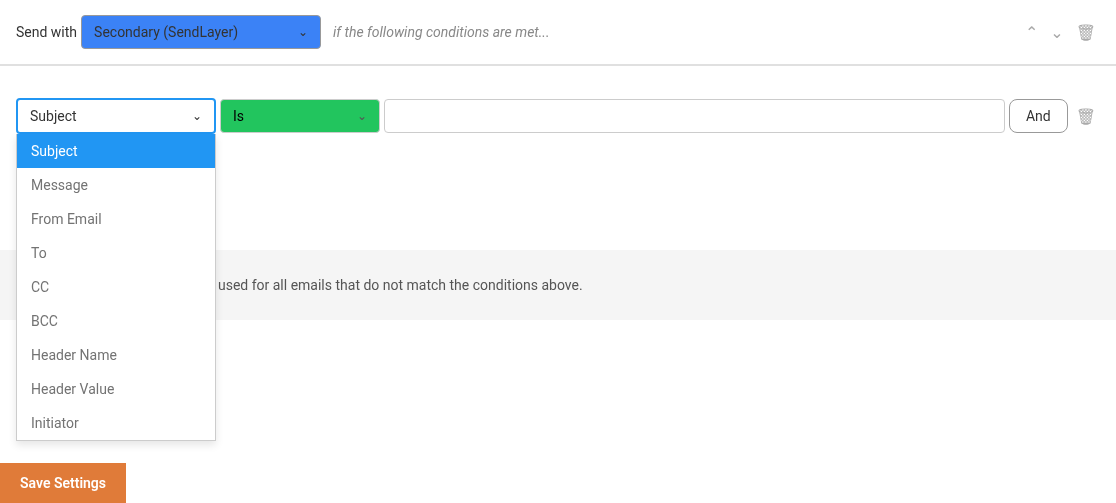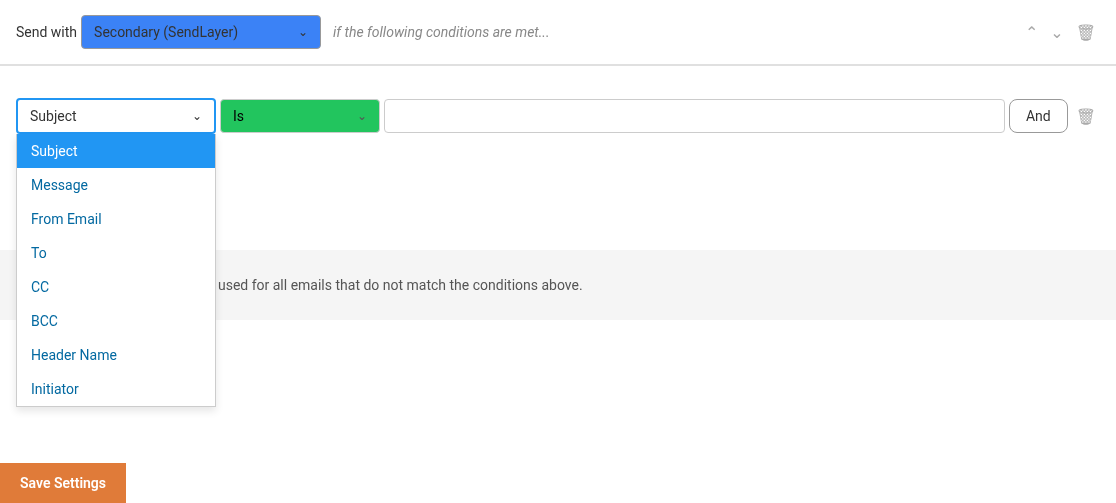--- a/index.html
+++ b/index.html
@@ -168,21 +168,21 @@
       background: #fff;
       border: 1px solid #ccc;
       border-top: none;
       z-index: 100;
       box-shadow: 0 4px 8px rgba(0,0,0,0.1);
     }
 
     .dropdown-menu-item {
       padding: 9px 14px;
       cursor: pointer;
-      color: #0369a1;
+      color: #737373;
     }
 
     .dropdown-menu-item.active {
       background: #2196f3;
       color: #fff;
     }
 
     .primary-link {
       color: #555;
       font-weight: bold;
@@ -232,20 +232,21 @@
     </div>
 
     <div class="dropdown-menu">
       <div class="dropdown-menu-item active">Subject</div>
       <div class="dropdown-menu-item">Message</div>
       <div class="dropdown-menu-item">From Email</div>
       <div class="dropdown-menu-item">To</div>
       <div class="dropdown-menu-item">CC</div>
       <div class="dropdown-menu-item">BCC</div>
       <div class="dropdown-menu-item">Header Name</div>
+      <div class="dropdown-menu-item">Header Value</div>
       <div class="dropdown-menu-item">Initiator</div>
     </div>
   </div>
 
   <div class="operator-dropdown">
     <span>Is</span>
     <span class="chevron-down">⌄</span>
   </div>
 
   <input class="value-input" type="text" placeholder="" style="">

